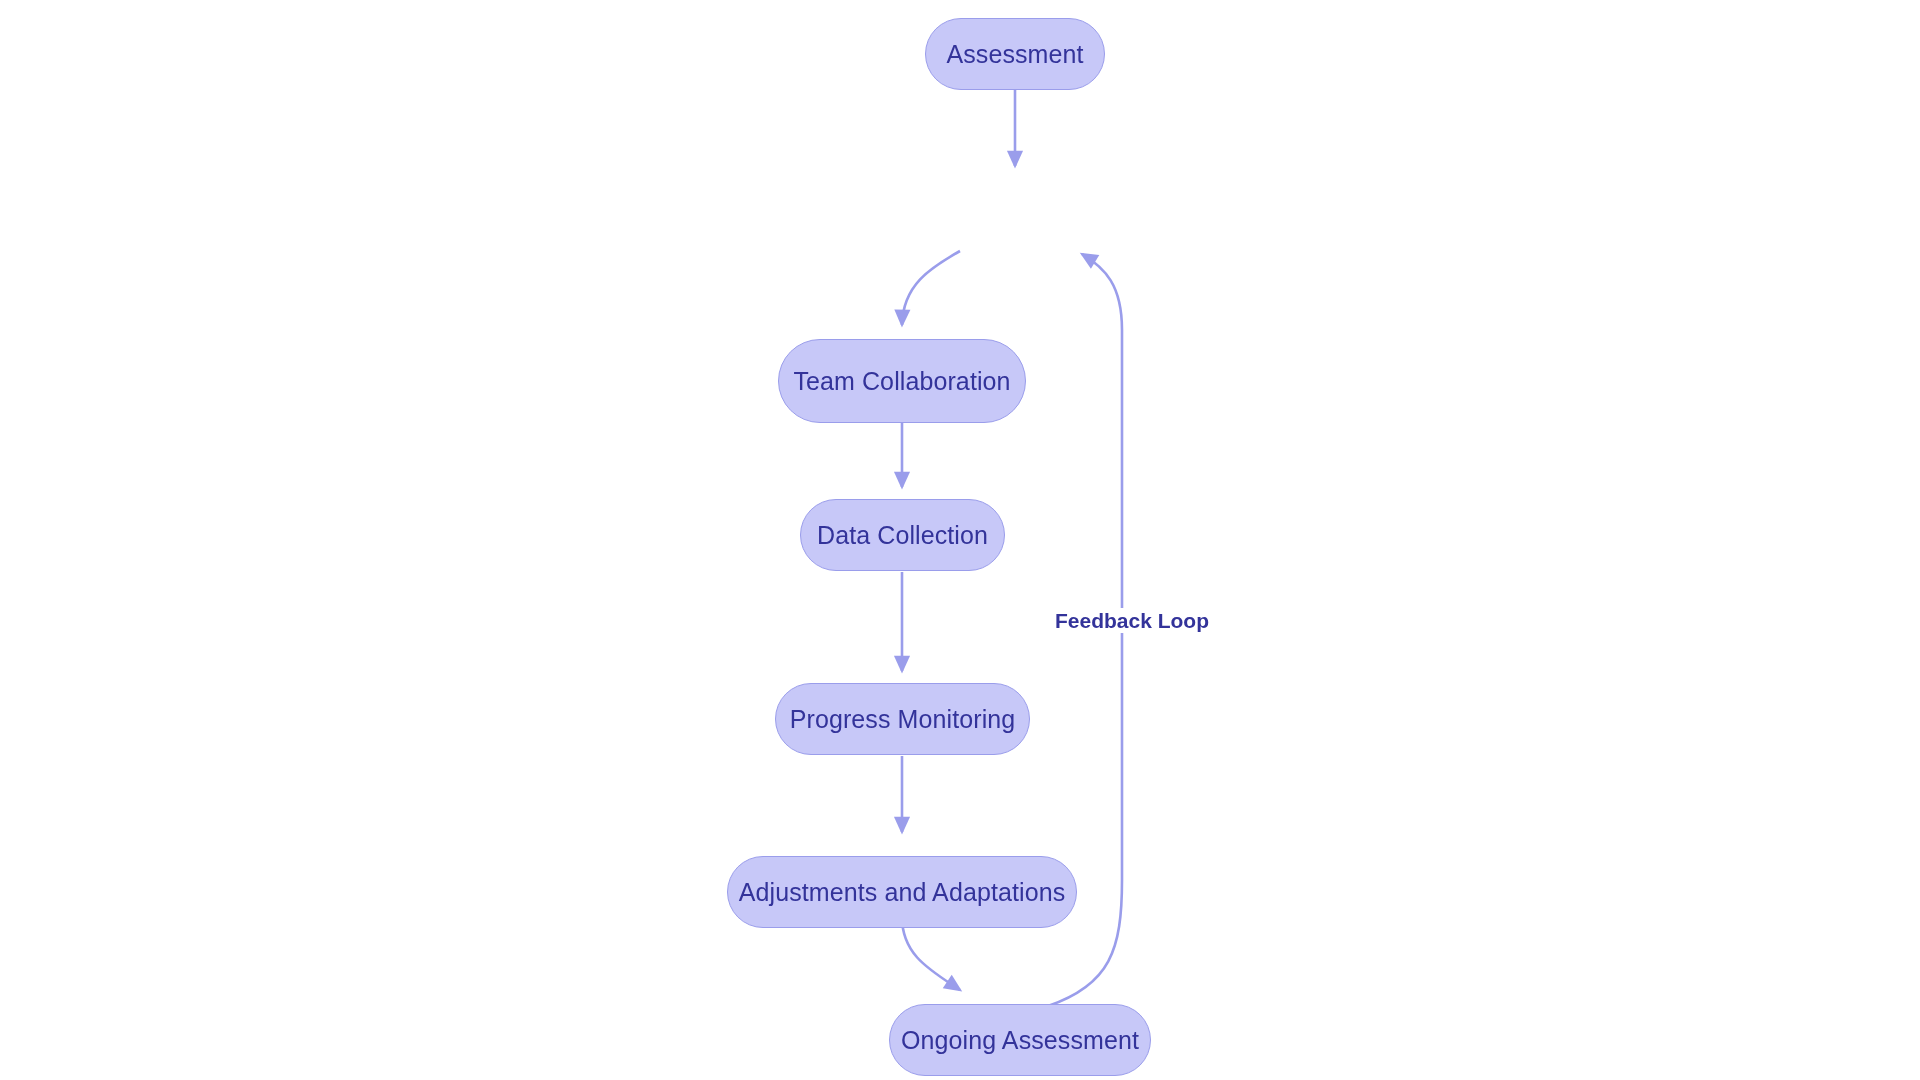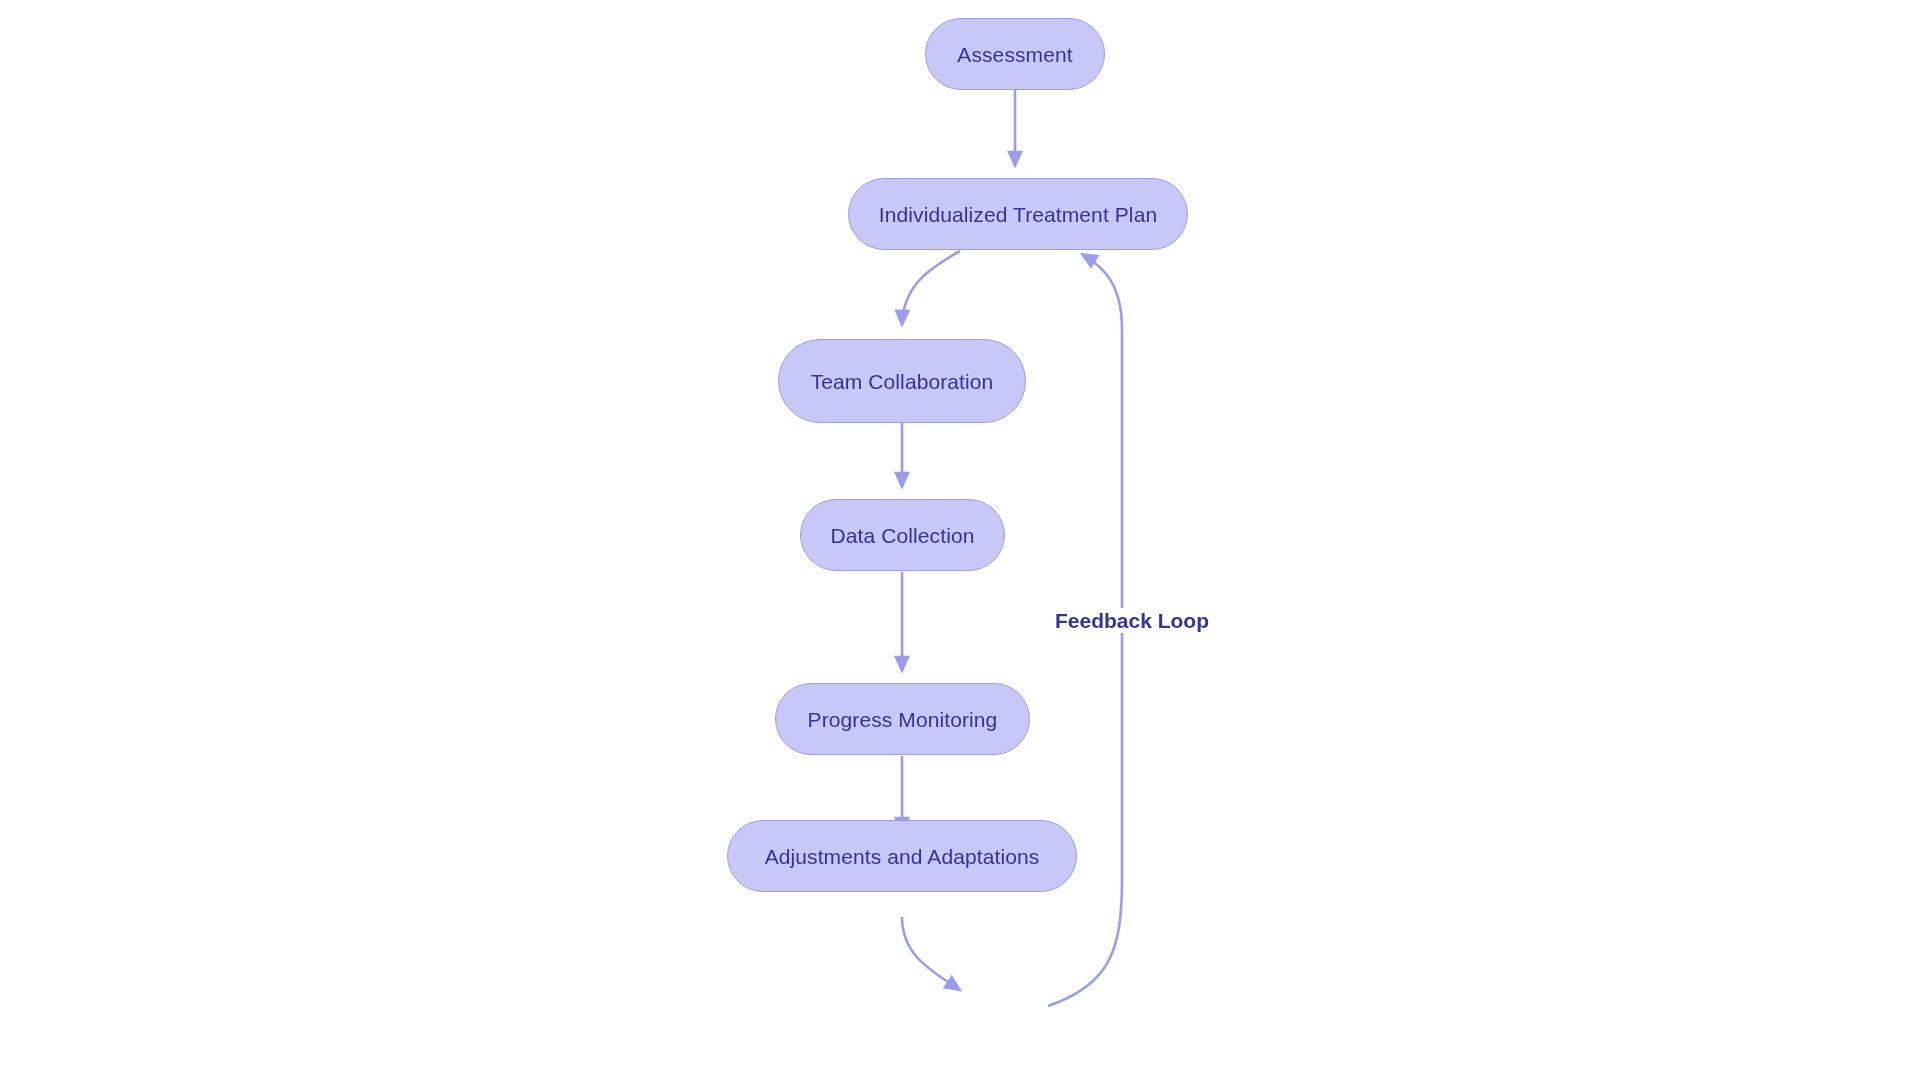--- a/index.html
+++ b/index.html
@@ -30,21 +30,21 @@
   .node {
     position: absolute;
     box-sizing: border-box;
     display: flex;
     align-items: center;
     justify-content: center;
     background: #c7c8f8;
     border: 1.4px solid #9a9deb;
     border-radius: 999px;
     color: #33339a;
-    font-size: 21px;
+    font-size: 25px;
     font-weight: 400;
     letter-spacing: 0.1px;
     white-space: nowrap;
     line-height: 1;
     user-select: none;
   }
   .node-label {
     display: block;
     padding: 0 4px;
   }
@@ -85,38 +85,38 @@
     <path d="M 902 917 C 902 955, 930 970, 960 990" stroke="#9a9deb" stroke-width="2.6" fill="none" marker-end="url(#arrowhead)"></path>
 
     <path d="M 1048 1006 C 1110 985, 1122 950, 1122 880
              L 1122 330 C 1122 285, 1105 268, 1082 254" stroke="#9a9deb" stroke-width="2.6" fill="none" marker-end="url(#arrowhead)"></path>
   </svg>
 
   <div class="node" style="left:925px; top:18px; width:180px; height:72px;">
     <span class="node-label">Assessment</span>
   </div>
 
-  <div class="node" style="left:848px; top:178px; width:340px; height:72px;">
-    <span class="node-label">Individualized Treatment Plan</span>
-  </div>
 
   <div class="node" style="left:778px; top:339px; width:248px; height:84px;">
     <span class="node-label">Team Collaboration</span>
   </div>
 
   <div class="node" style="left:775px; top:683px; width:255px; height:72px;">
     <span class="node-label">Progress Monitoring</span>
   </div>
 
   <div class="node" style="left:800px; top:499px; width:205px; height:72px;">
     <span class="node-label">Data Collection</span>
   </div>
 
-  <div class="node" style="left:727px; top:820px; width:350px; height:72px;">
+  <div class="node" style="left:727px; top:856px; width:350px; height:72px;">
     <span class="node-label">Adjustments and Adaptations</span>
   </div>
 
+  <div class="node" style="left:889px; top:1004px; width:262px; height:72px;">
+    <span class="node-label">Ongoing Assessment</span>
+  </div>
 
   <div class="edge-label" style="left:1050px; top:608px;">
     <span>Feedback Loop</span>
   </div>
 
 </div>
 
 </body></html>

